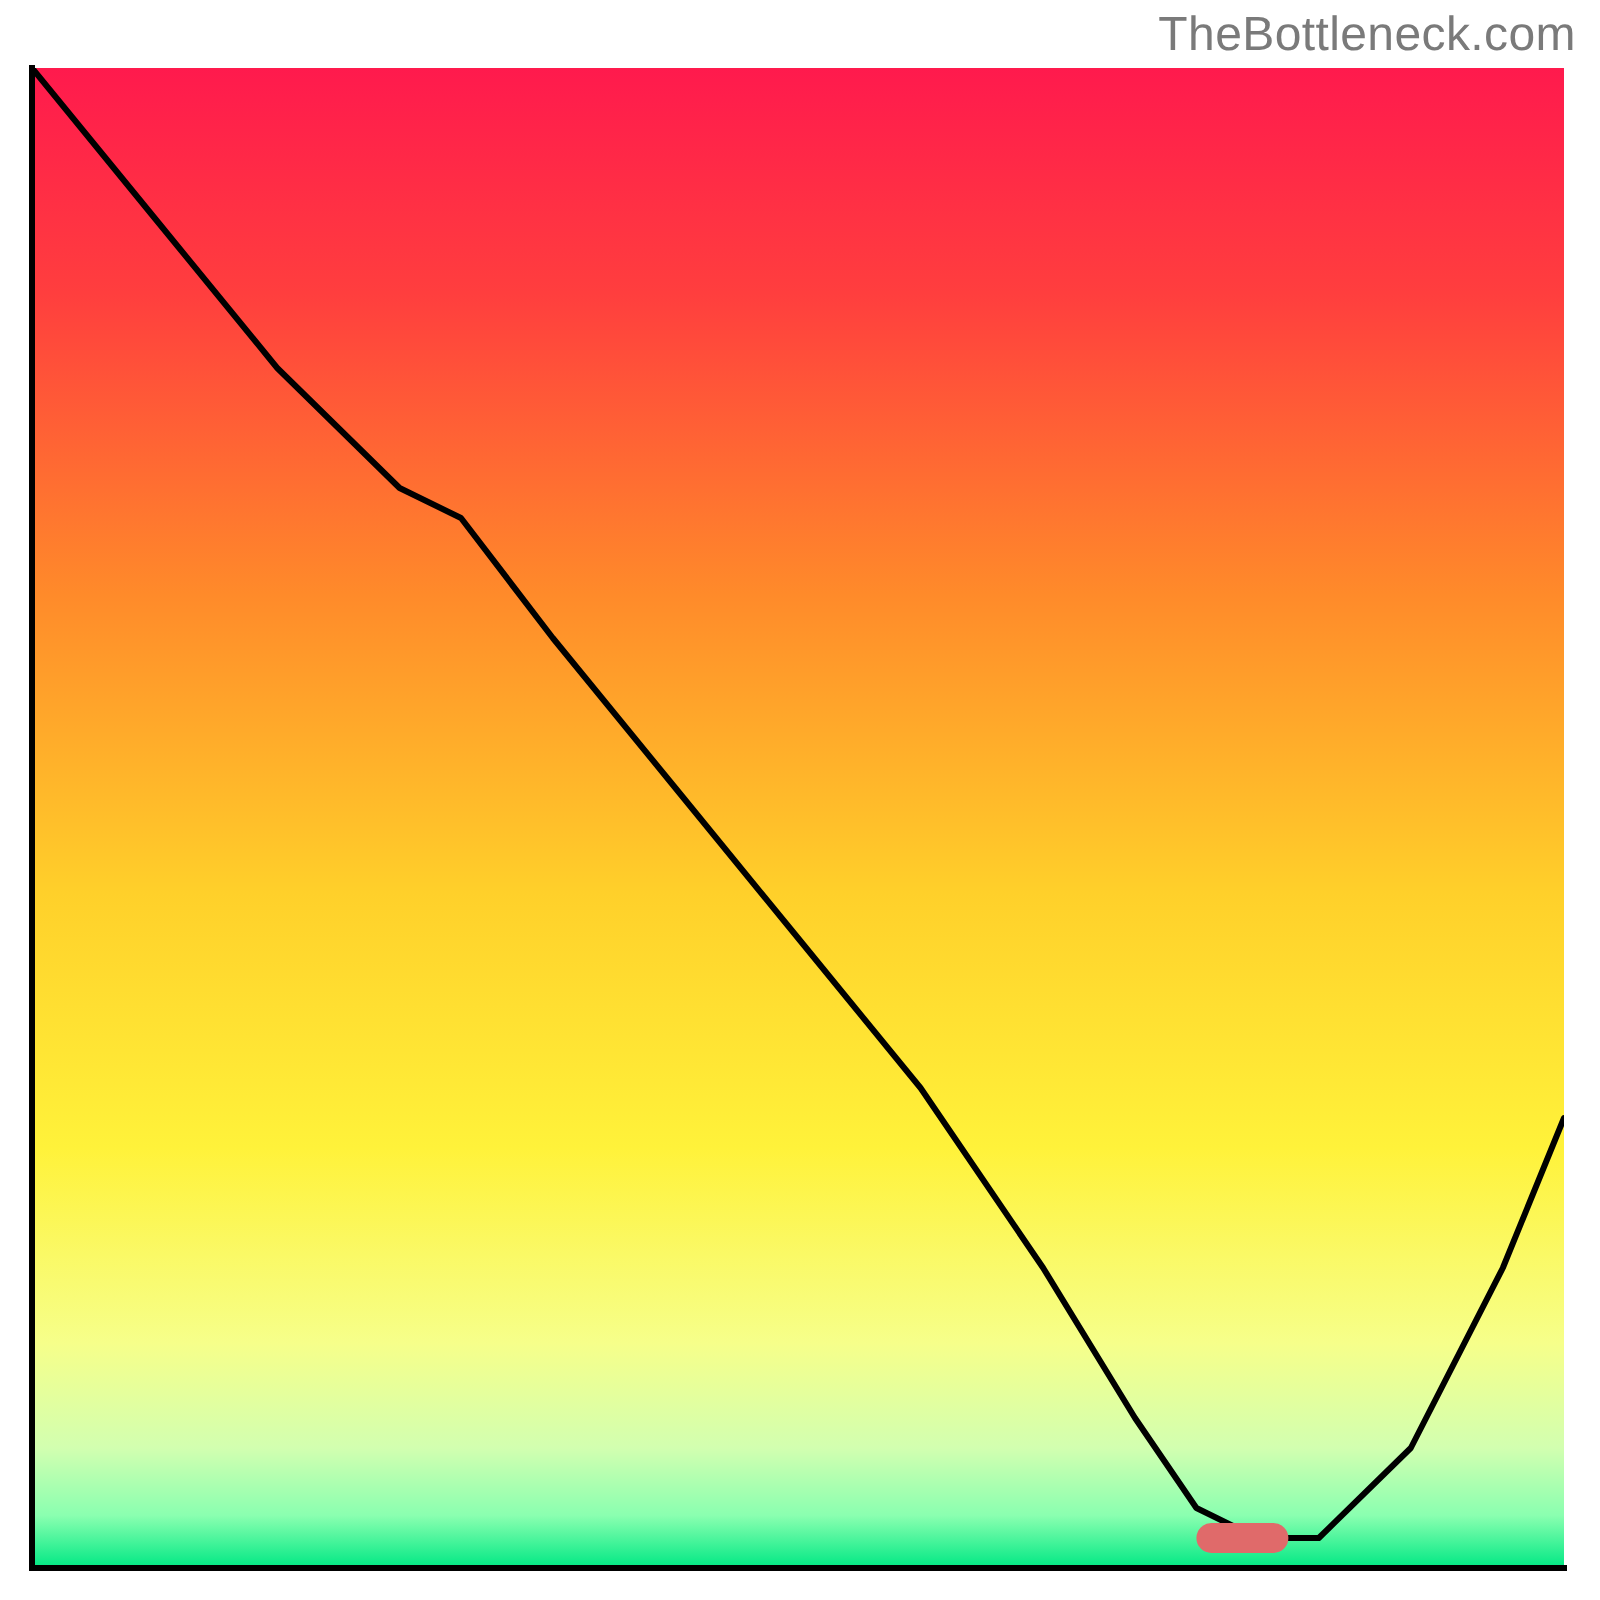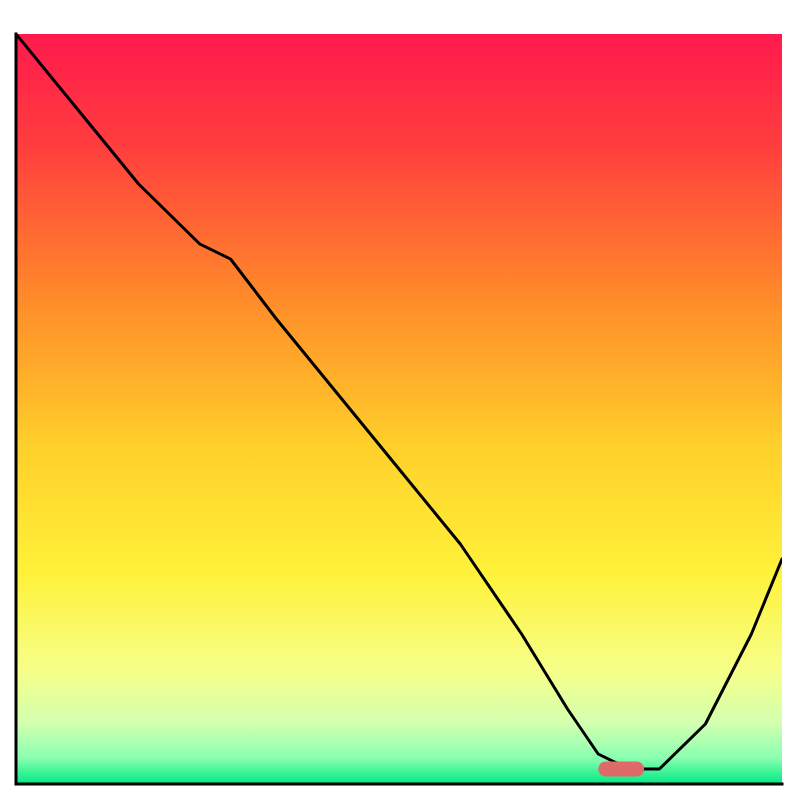--- a/index.html
+++ b/index.html
@@ -28,20 +28,21 @@
   svg {
     position: absolute;
     top: 0;
     left: 0;
   }
 </style>
 </head>
 <body>
 
 <div class="container">
+  <div class="watermark">TheBottleneck.com</div>
   <svg id="chart-svg" width="800" height="800">
     <defs>
       <linearGradient id="bg-grad" x1="0" y1="0" x2="0" y2="1">
           <stop offset="0%" stop-color="#ff1a4d"></stop>
           <stop offset="15%" stop-color="#ff3e3e"></stop>
           <stop offset="35%" stop-color="#ff8a2a"></stop>
           <stop offset="55.00000000000001%" stop-color="#ffd02a"></stop>
           <stop offset="72%" stop-color="#fff23a"></stop>
           <stop offset="85%" stop-color="#f6ff8a"></stop>
           <stop offset="92%" stop-color="#d2ffb0"></stop>

